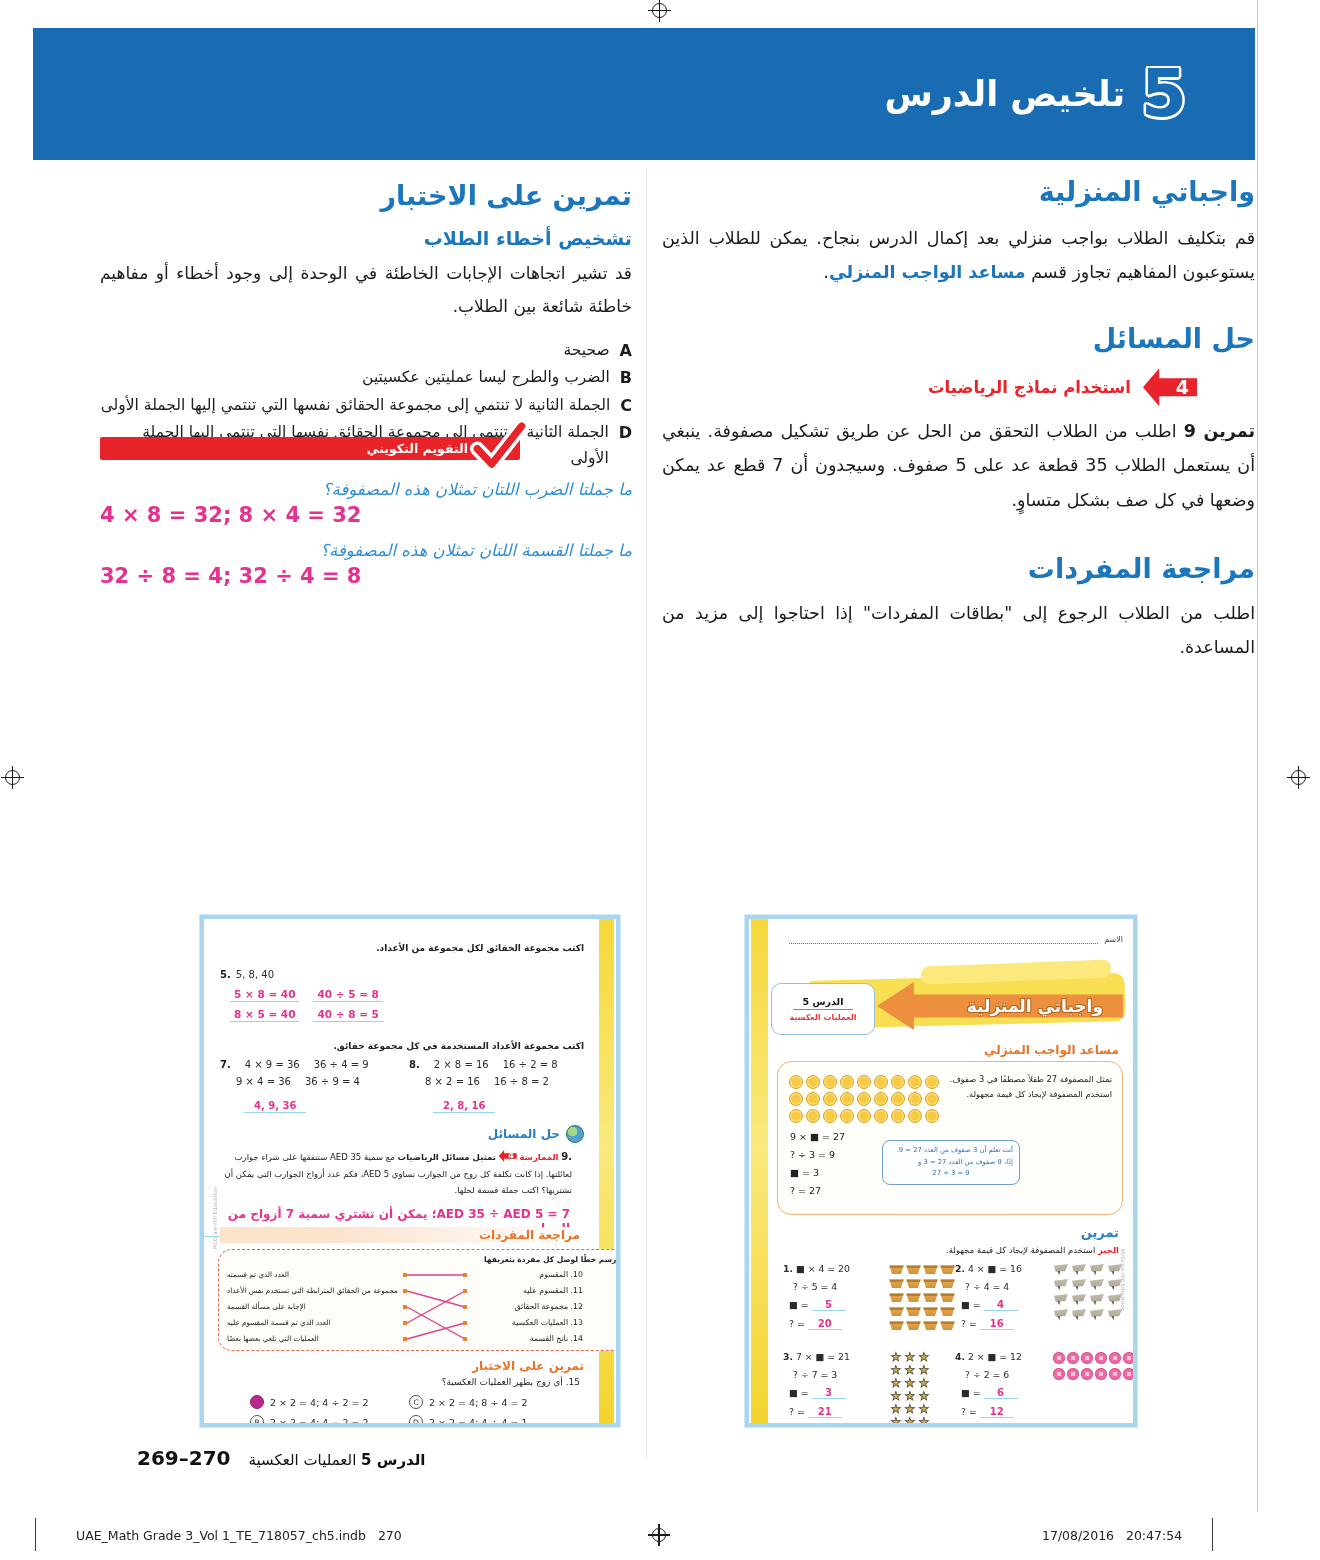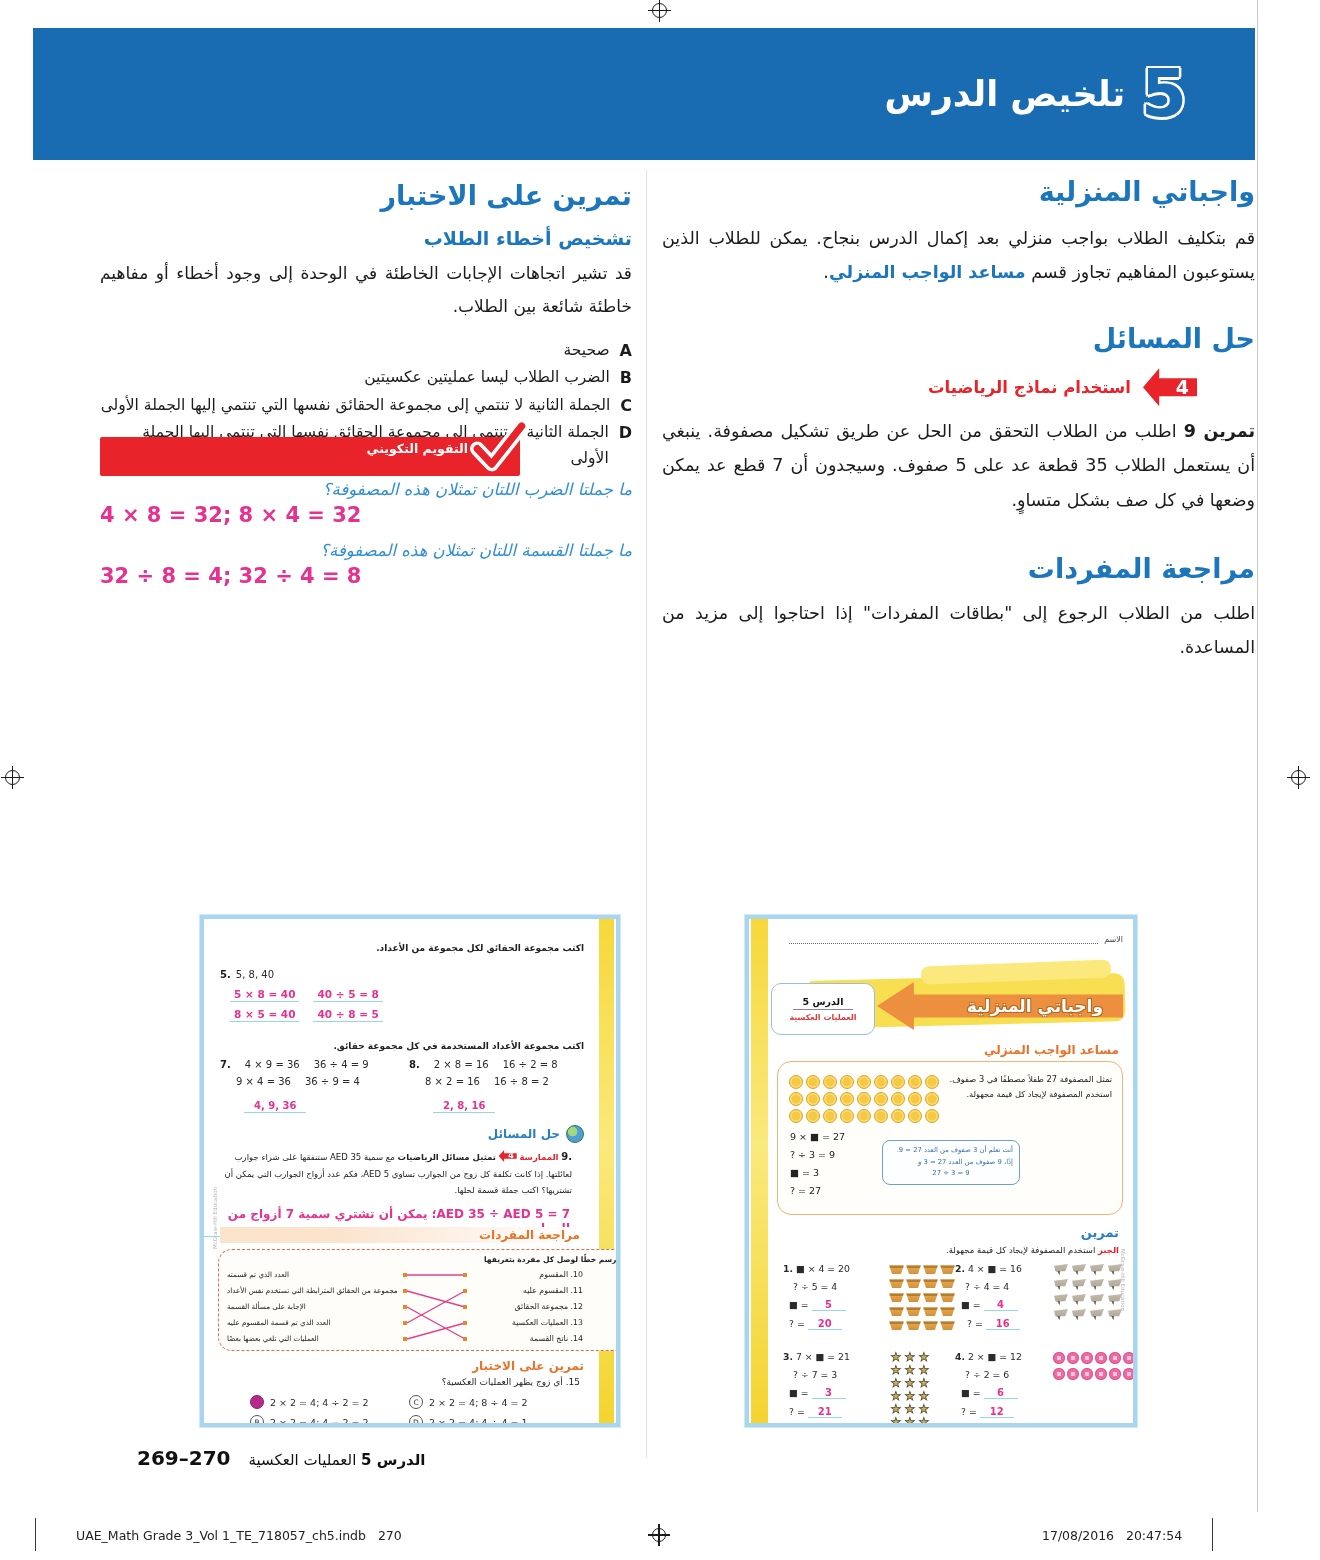--- a/index.html
+++ b/index.html
@@ -32,21 +32,21 @@
   .blue-bold{color:#1b76bc;font-weight:bold;}
   .practice-row{display:flex;direction:rtl;align-items:center;gap:12px;padding-right:58px;}
   .big-arrow{position:relative;display:inline-block;width:54px;height:38px;background:#e8232a;
              clip-path:polygon(0 50%,30% 0,30% 26%,100% 26%,100% 74%,30% 74%,30% 100%);flex:0 0 auto;}
   .big-arrow b{position:absolute;right:8px;top:50%;transform:translateY(-50%);color:#fff;font-size:19px;}
   .practice-label{color:#e8232a;font-weight:bold;font-size:16.5px;}
 
   .choice-row{display:flex;direction:rtl;gap:10px;font-size:15.5px;line-height:1.7;}
   .choice-letter{font-weight:bold;font-size:16px;flex:0 0 auto;}
 
-  .fbar{position:absolute;height:39px;background:#e8232a;border-radius:2px;}
+  .fbar{position:absolute;height:23px;background:#e8232a;border-radius:2px;}
   .fbar span{display:block;color:#fff;font-size:12.5px;font-weight:bold;line-height:23px;text-align:right;padding-right:52px;direction:rtl;}
   .fcheck{position:absolute;right:-8px;top:-17px;}
 
   .q-blue{color:#2f8ed6;font-style:italic;font-size:16.5px;direction:rtl;}
   .a-pink{color:#e5318f;font-size:21px;font-weight:bold;direction:ltr;text-align:left;}
 
   
   .ws{position:absolute;background:#fff;border:4px solid #a9d6ee;box-shadow:0 0 0 1px #cfe9f6;overflow:hidden;}
   .ystrip{position:absolute;top:0;bottom:0;width:15px;background:linear-gradient(180deg,#f6d83a,#fae97c 45%,#f3d42f);}
   .sidetext{position:absolute;font-size:5.5px;color:#b3b3b3;transform:rotate(-90deg);transform-origin:left top;white-space:nowrap;}
@@ -174,21 +174,21 @@
     <h2 class="blue h-sub" style="margin-top:16px;">تشخيص أخطاء الطلاب</h2>
     <p class="para" style="margin-top:8px;font-size:17px;">قد تشير اتجاهات الإجابات الخاطئة في الوحدة إلى وجود أخطاء أو مفاهيم خاطئة شائعة بين الطلاب.</p>
 
     <div style="margin-top:14px;">
       <div class="choice-row">
         <span class="choice-letter">A</span>
         <span>صحيحة</span>
       </div>
       <div class="choice-row">
         <span class="choice-letter">B</span>
-        <span>الضرب الطلاب ليسا عمليتين عكسيتين</span>
+        <span>الضرب والطرح ليسا عمليتين عكسيتين</span>
       </div>
       <div class="choice-row">
         <span class="choice-letter">C</span>
         <span>الجملة الثانية لا تنتمي إلى مجموعة الحقائق نفسها التي تنتمي إليها الجملة الأولى</span>
       </div>
       <div class="choice-row">
         <span class="choice-letter">D</span>
         <span>الجملة الثانية لا تنتمي إلى مجموعة الحقائق نفسها التي تنتمي إليها الجملة الأولى</span>
       </div>
     </div>
@@ -434,21 +434,21 @@
           <span class="icon basket"></span>
           <span class="icon basket"></span>
         </div>
     </div>
 
     <div class="ex-cell" style="top:344px;left:206px;">
       <div class="ex-eqs" style="width:88px;">
         <div class="ln"><span class="lbl">2.</span> <span>4 × ■ = 16</span></div>
         <div class="ln" style="padding-left:10px;">? ÷ 4 = 4</div>
         <div class="ln" style="padding-left:6px;"><span>■ =</span> <span class="ws-ans">4</span></div>
-        <div class="ln" style="padding-left:12px;"><span>? =</span> <span class="ws-ans">16</span></div>
+        <div class="ln" style="padding-left:6px;"><span>? =</span> <span class="ws-ans">16</span></div>
       </div>
       <div class="icon-grid" style="grid-template-columns: repeat(4, auto);">
           <span class="icon wheelbarrow"></span>
           <span class="icon wheelbarrow"></span>
           <span class="icon wheelbarrow"></span>
           <span class="icon wheelbarrow"></span>
           <span class="icon wheelbarrow"></span>
           <span class="icon wheelbarrow"></span>
           <span class="icon wheelbarrow"></span>
           <span class="icon wheelbarrow"></span>

